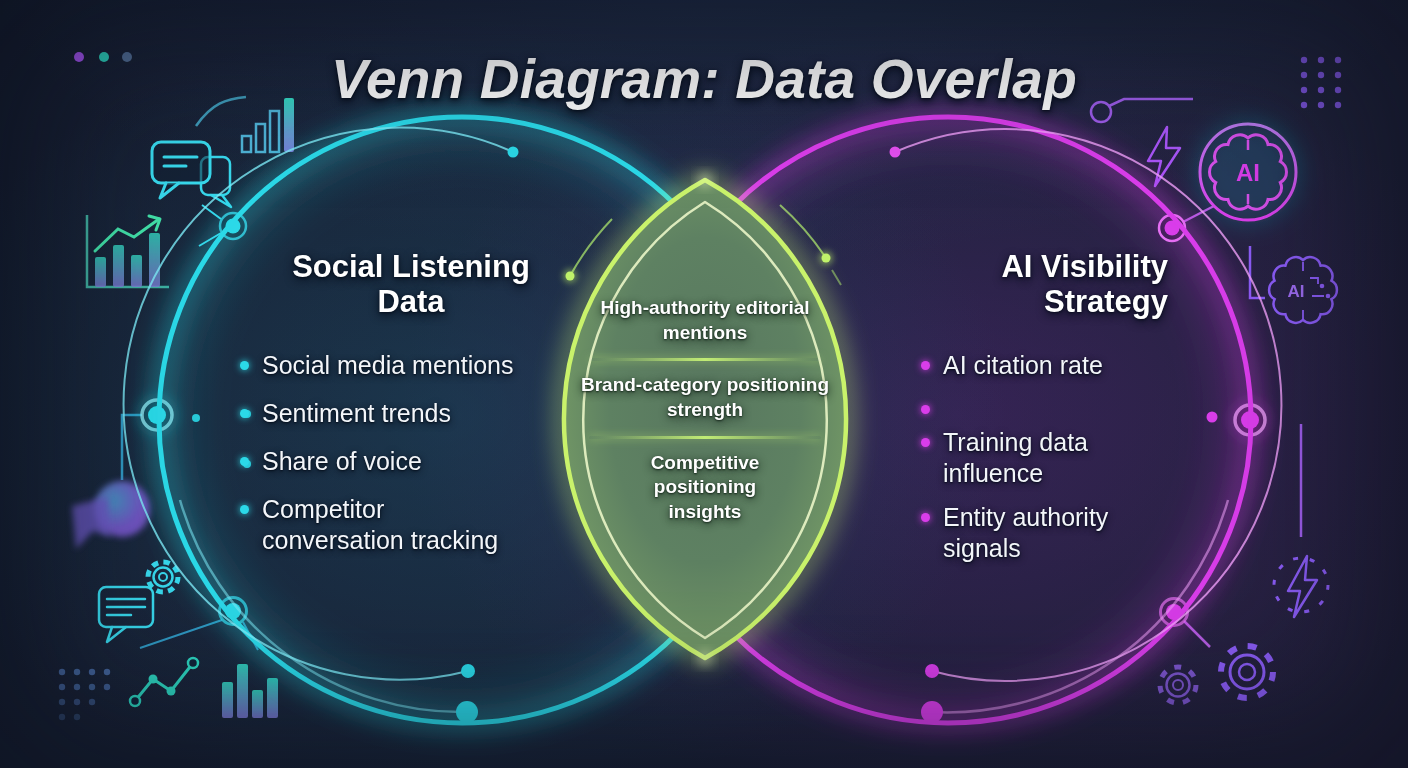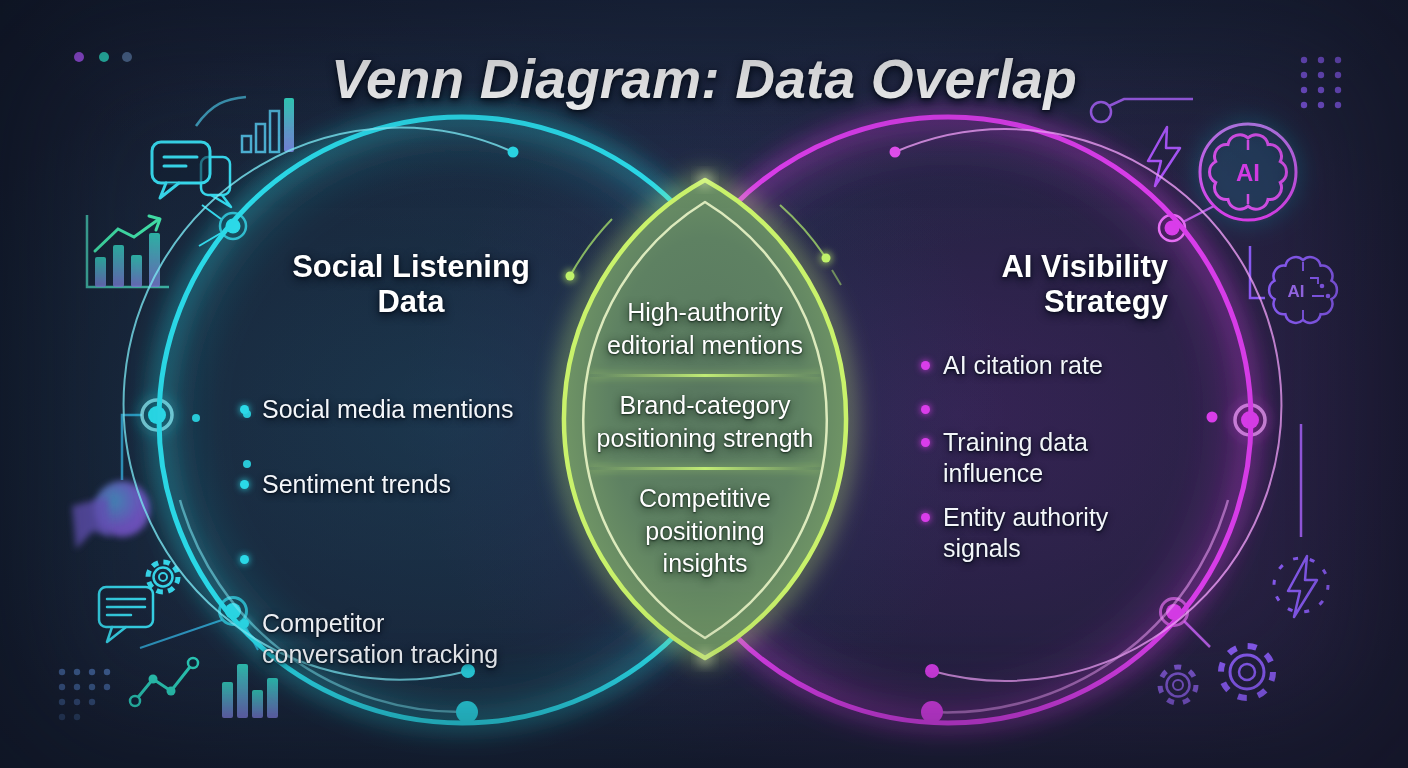--- a/index.html
+++ b/index.html
@@ -27,32 +27,32 @@
     text-shadow:0 3px 10px rgba(3,10,22,.9),0 1px 3px rgba(3,10,22,.8);
   }
   .set-title.left{left:266px;top:250px;width:290px;}
   .set-title.right{left:928px;top:250px;width:240px;text-align:right;}
   ul.set-list{position:absolute;margin:0;padding:0;list-style:none;}
   ul.set-list.left{left:240px;top:350px;width:320px;}
   ul.set-list.right{left:921px;top:350px;width:240px;}
   ul.set-list li{display:flex;gap:13px;align-items:flex-start;
     font-size:25px;line-height:31px;color:#f3f6fa;
     text-shadow:0 2px 7px rgba(3,10,22,.9),0 1px 2px rgba(3,10,22,.85);}
-  ul.set-list.left li{margin-bottom:17px;margin-top:44px;}
+  ul.set-list.left li{margin-bottom:17px;}
   ul.set-list.right li{margin-bottom:13px;}
   ul.set-list .dot{width:9px;height:9px;border-radius:50%;flex-shrink:0;margin-top:11px;}
   ul.set-list.left .dot{background:var(--accent_cyan);box-shadow:0 0 7px var(--accent_cyan);}
   ul.set-list.right .dot{background:var(--accent_magenta);box-shadow:0 0 7px var(--accent_magenta);}
   ul.set-list.left li:nth-child(4) span.lbl{max-width:242px;}
   ul.set-list.right li span.lbl{max-width:212px;}
   .overlap-col{
     position:absolute;left:570px;top:296px;width:270px;
     display:flex;flex-direction:column;align-items:center;text-align:center;
   }
-  .overlap-item{font-size:25px;font-weight:400;line-height:1.3;color:#ffffff;
+  .overlap-item{font-size:19px;font-weight:700;line-height:1.3;color:#ffffff;
     text-shadow:0 2px 8px rgba(10,26,16,.85),0 1px 2px rgba(10,26,16,.8);}
   .overlap-item.i1{max-width:234px;}
   .overlap-item.i2{max-width:266px;}
   .overlap-item.i3{max-width:152px;}
   .overlap-divider{width:232px;height:3px;margin:13px 0 12px 0;border-radius:2px;
     background:linear-gradient(90deg,rgba(190,240,130,0) 0%,rgba(198,242,118,.95) 50%,rgba(190,240,130,0) 100%);
     box-shadow:0 0 9px rgba(198,242,118,.55);}
 </style>
 </head>
 <body>
@@ -322,20 +322,21 @@
     <li>
       <span class="dot"></span>
       <span class="lbl">Social media mentions</span>
     </li>
     <li>
       <span class="dot"></span>
       <span class="lbl">Sentiment trends</span>
     </li>
     <li>
       <span class="dot"></span>
+      <span class="lbl">Share of voice</span>
     </li>
     <li>
       <span class="dot"></span>
       <span class="lbl">Competitor conversation tracking</span>
     </li>
   </ul>
 
   <div class="overlap-col">
     <div class="overlap-item i1">High-authority editorial mentions</div>
     <div class="overlap-divider"></div>

